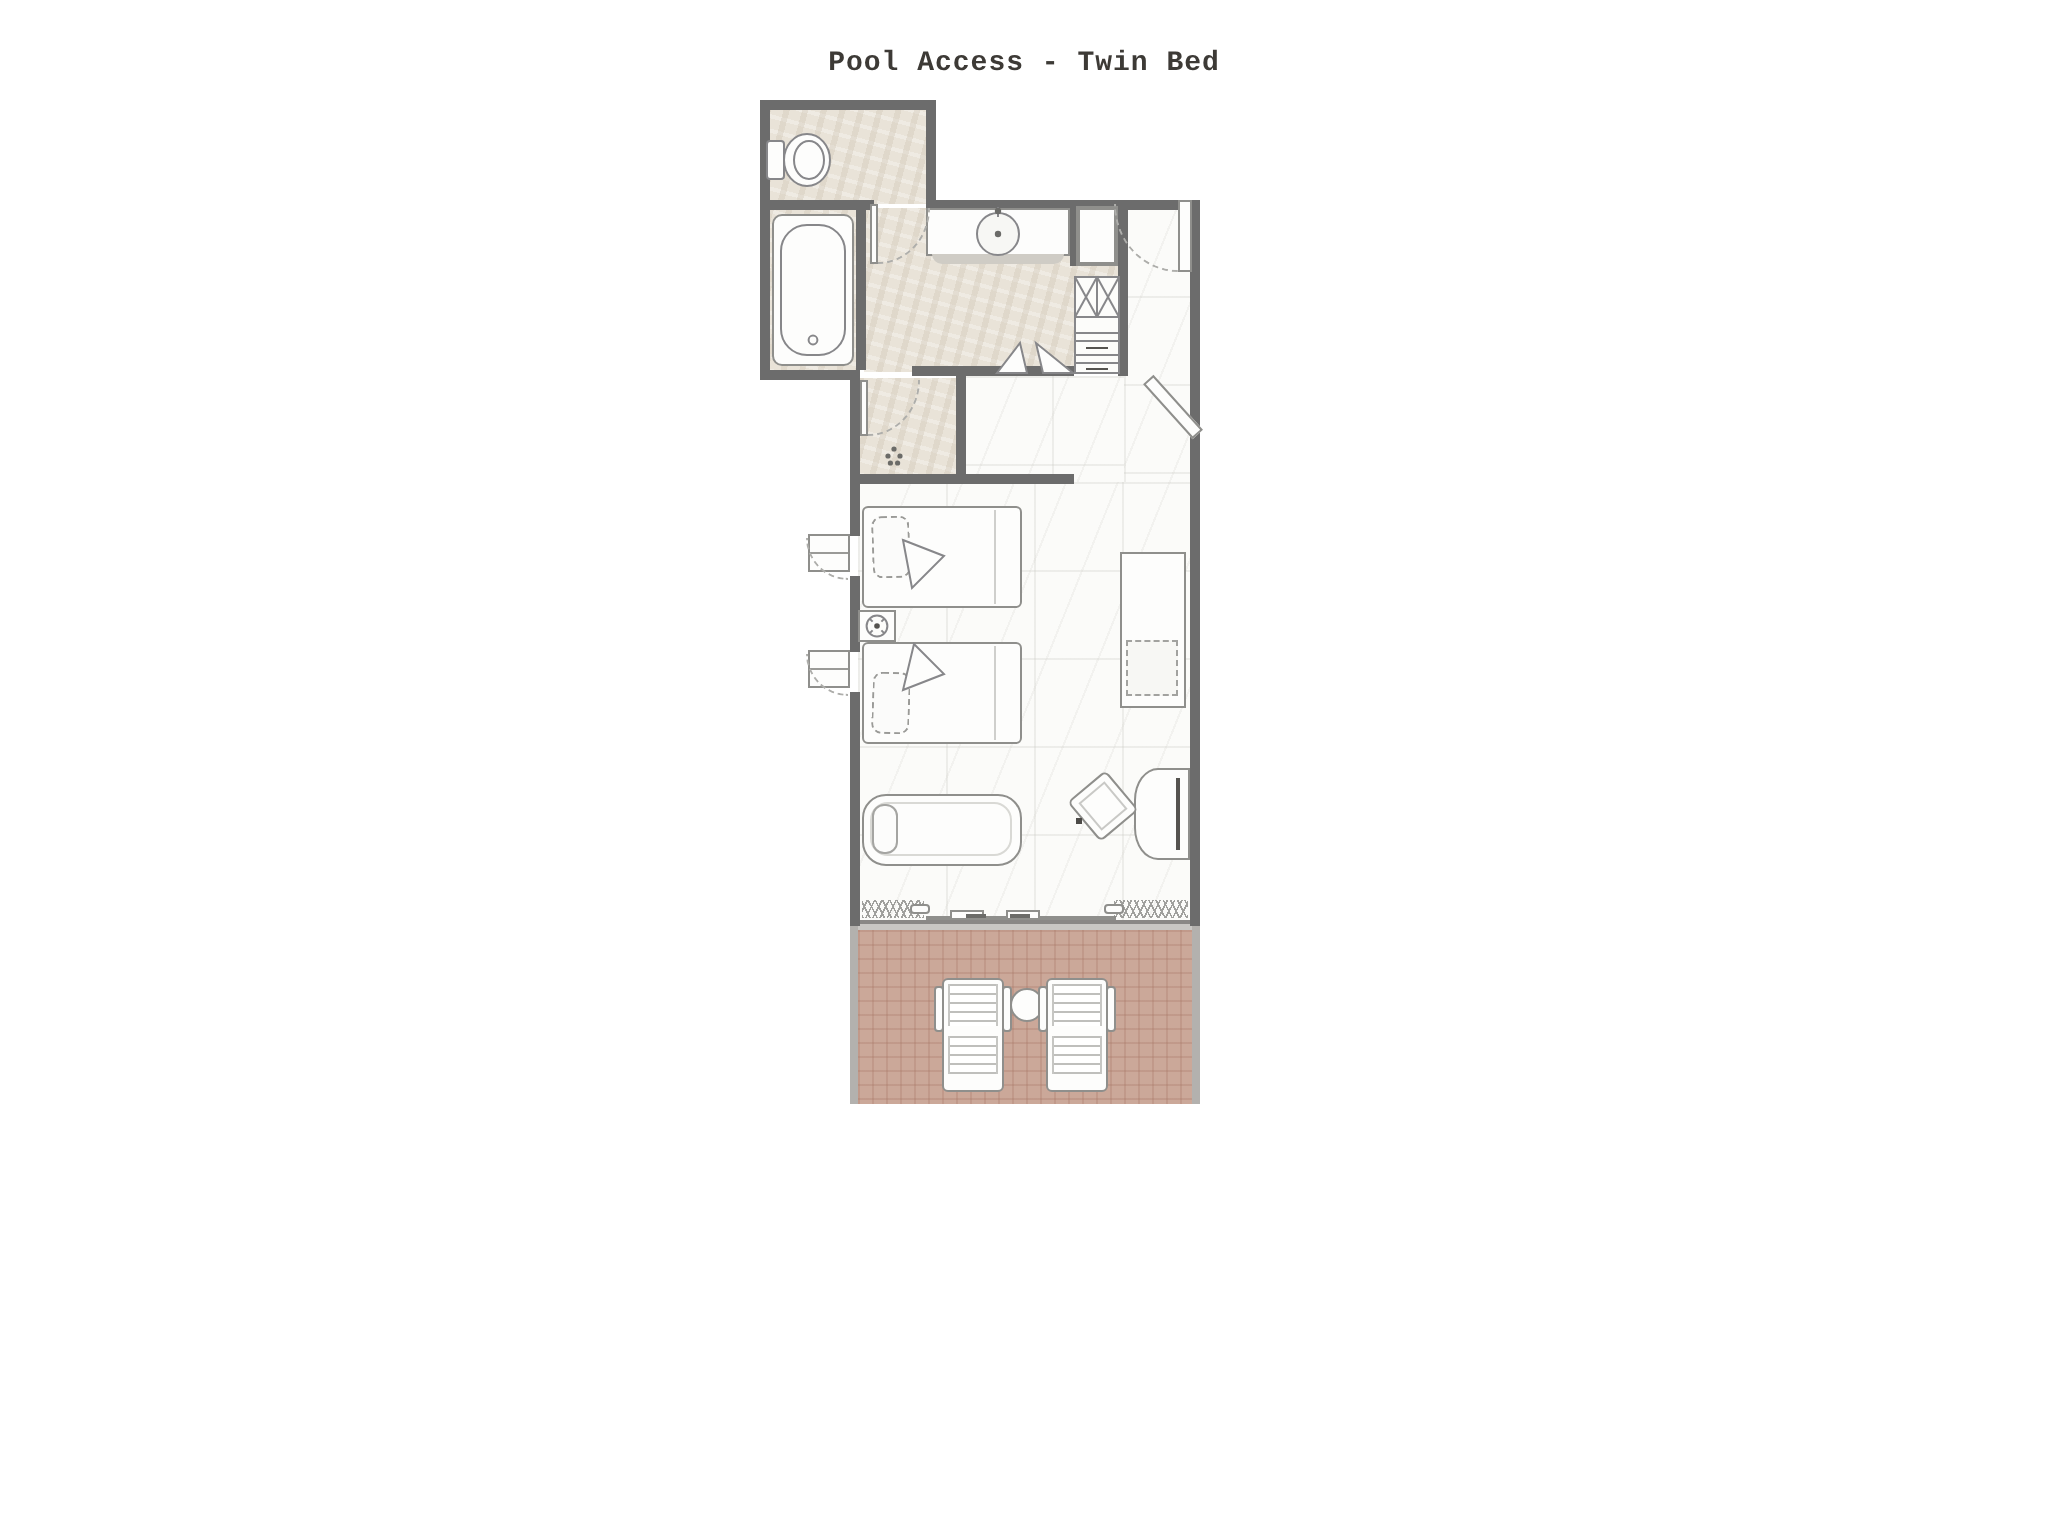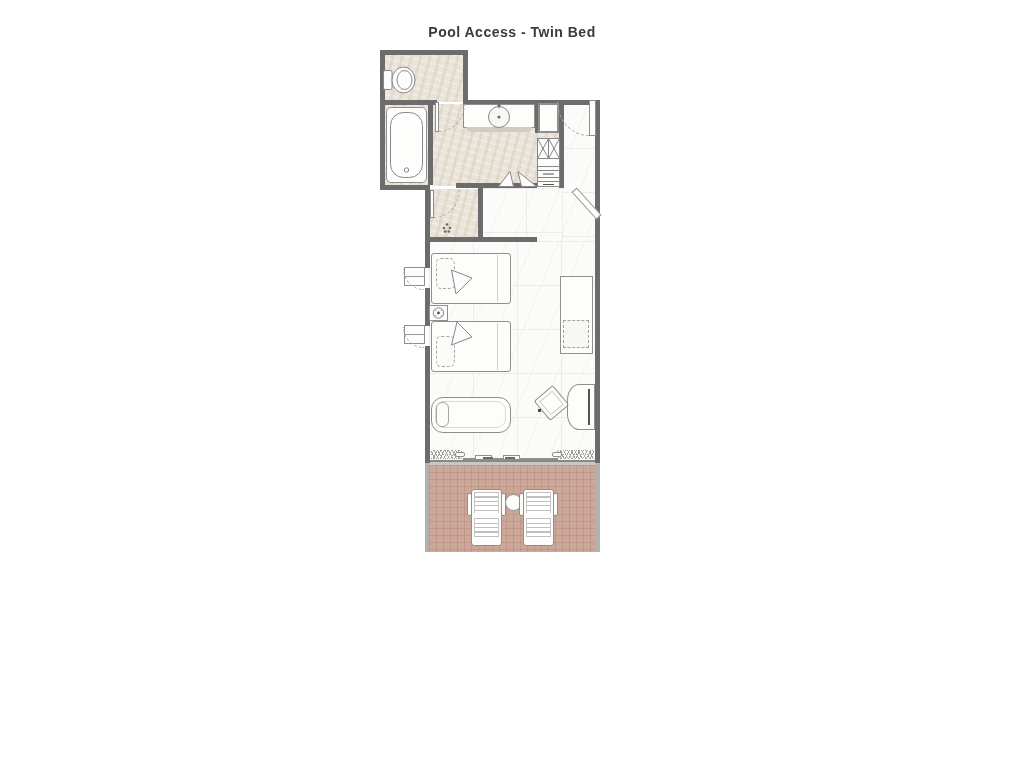--- a/index.html
+++ b/index.html
@@ -1,17 +1,17 @@
 <!DOCTYPE html>
 <html><head>
 <meta charset="utf-8">
 <style>
   html,body{margin:0;padding:0;background:#ffffff;}
   #canvas{position:relative;width:1024px;height:552px;background:#ffffff;overflow:hidden;
-          font-family:Liberation Sans, sans-serif;}
+          font-family:Liberation Mono, monospace;}
   .abs{position:absolute;box-sizing:border-box;}
   .wall{background:#6c6c6c;}
   .twall{background:#b3b1ae;}
   .bathfloor{background-color:#e9e3d8;
     background-image:repeating-linear-gradient(105deg, rgba(205,195,178,.35) 0 3px, transparent 3px 9px),
                      repeating-linear-gradient(15deg, rgba(255,255,255,.28) 0 2px, transparent 2px 7px);}
   .bedfloor{background-color:#fbfbf9;
     background-image:linear-gradient(rgba(205,205,198,.30) 1px, transparent 1px),
                      linear-gradient(90deg, rgba(205,205,198,.30) 1px, transparent 1px),
                      repeating-linear-gradient(112deg, rgba(198,196,190,.16) 0 1px, transparent 1px 24px);

